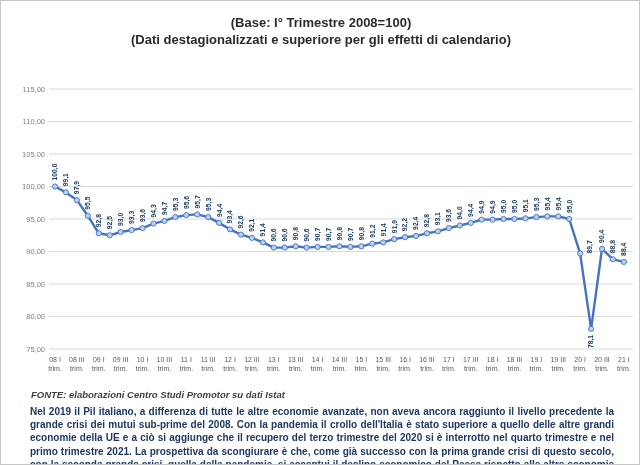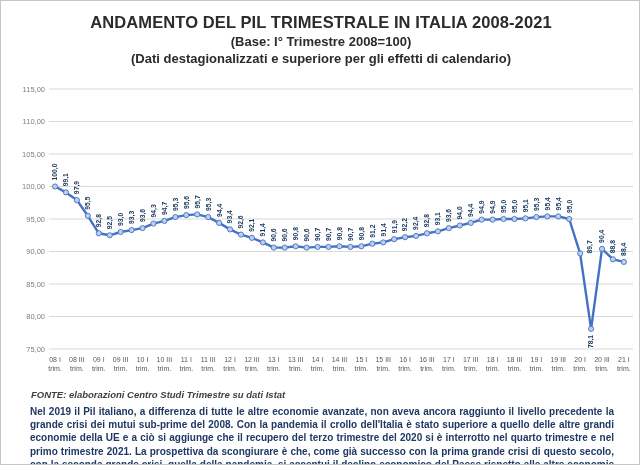--- a/index.html
+++ b/index.html
@@ -26,21 +26,20 @@
     font-size:10px;font-weight:bold;color:#1f3864;
     line-height:13.2px;text-align:justify;
   }
 </style>
 </head>
 <body>
 
 <div id="frame">
 
   <div id="titleblock">
-    <h1 id="chart-title">ANDAMENTO DEL PIL TRIMESTRALE IN ITALIA 2008-2021</h1>
     <div class="subtitle">(Base: I° Trimestre 2008=100)</div>
     <div class="subtitle">(Dati destagionalizzati e superiore per gli effetti di calendario)</div>
   </div>
 
   <svg id="plot-svg" width="640" height="300">
     <g id="g-grid">
         <line x1="48" x2="632" y1="270" y2="270" stroke="#d9d9d9" stroke-width="1"></line>
         <line x1="48" x2="632" y1="237.5" y2="237.5" stroke="#d9d9d9" stroke-width="1"></line>
         <line x1="48" x2="632" y1="205" y2="205" stroke="#d9d9d9" stroke-width="1"></line>
         <line x1="48" x2="632" y1="172.5" y2="172.5" stroke="#d9d9d9" stroke-width="1"></line>
@@ -225,17 +224,17 @@
         <text transform="translate(557.2576923076922,137.39999999999998) rotate(-90)" x="6" y="2.4" text-anchor="start" font-size="6.8" font-weight="bold" font-family="&quot;Liberation Sans&quot;,sans-serif" fill="#17375e">95,4</text>
         <text transform="translate(568.1980769230769,140) rotate(-90)" x="6" y="2.4" text-anchor="start" font-size="6.8" font-weight="bold" font-family="&quot;Liberation Sans&quot;,sans-serif" fill="#17375e">95,0</text>
         <text transform="translate(579.1384615384615,174.45) rotate(-90)" x="0" y="12" text-anchor="start" font-size="6.8" font-weight="bold" font-family="&quot;Liberation Sans&quot;,sans-serif" fill="#17375e">89,7</text>
         <text transform="translate(590.0788461538461,249.85000000000002) rotate(-90)" x="-6" y="2.4" text-anchor="end" font-size="6.8" font-weight="bold" font-family="&quot;Liberation Sans&quot;,sans-serif" fill="#17375e">78,1</text>
         <text transform="translate(601.0192307692307,169.89999999999998) rotate(-90)" x="6" y="2.4" text-anchor="start" font-size="6.8" font-weight="bold" font-family="&quot;Liberation Sans&quot;,sans-serif" fill="#17375e">90,4</text>
         <text transform="translate(611.9596153846153,180.3) rotate(-90)" x="6" y="2.4" text-anchor="start" font-size="6.8" font-weight="bold" font-family="&quot;Liberation Sans&quot;,sans-serif" fill="#17375e">88,8</text>
         <text transform="translate(622.9,182.89999999999998) rotate(-90)" x="6" y="2.4" text-anchor="start" font-size="6.8" font-weight="bold" font-family="&quot;Liberation Sans&quot;,sans-serif" fill="#17375e">88,4</text>
       </g>
   </svg>
 
-  <div id="source-note">FONTE: elaborazioni Centro Studi Trimestre su dati Istat</div>
+  <div id="source-note">FONTE: elaborazioni Centro Studi Promotor su dati Istat</div>
 
   <div id="commentary-text">Nel 2019 il Pil italiano, a differenza di tutte le altre economie avanzate, non aveva ancora raggiunto il livello precedente la grande crisi dei mutui sub-prime del 2008. Con la pandemia il crollo dell'Italia è stato superiore a quello delle altre grandi economie della UE e a ciò si aggiunge che il recupero del terzo trimestre del 2020 si è interrotto nel quarto trimestre e nel primo trimestre 2021. La prospettiva da scongiurare è che, come già successo con la prima grande crisi di questo secolo, con la seconda grande crisi, quella della pandemia, si accentui il declino economico del Paese rispetto alle altre economie avanzate.</div>
 
 </div>
 
 </body></html>

